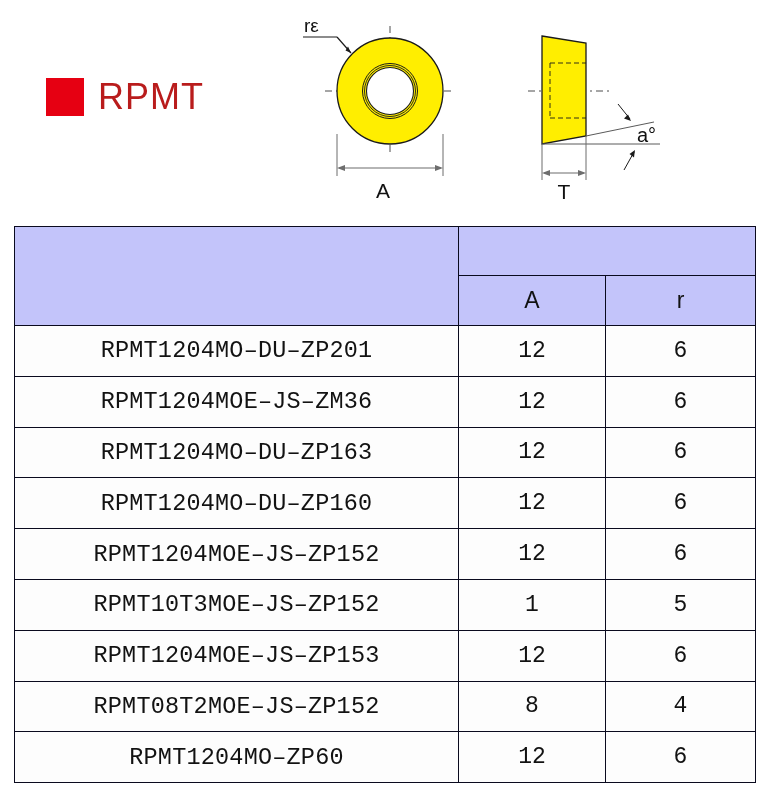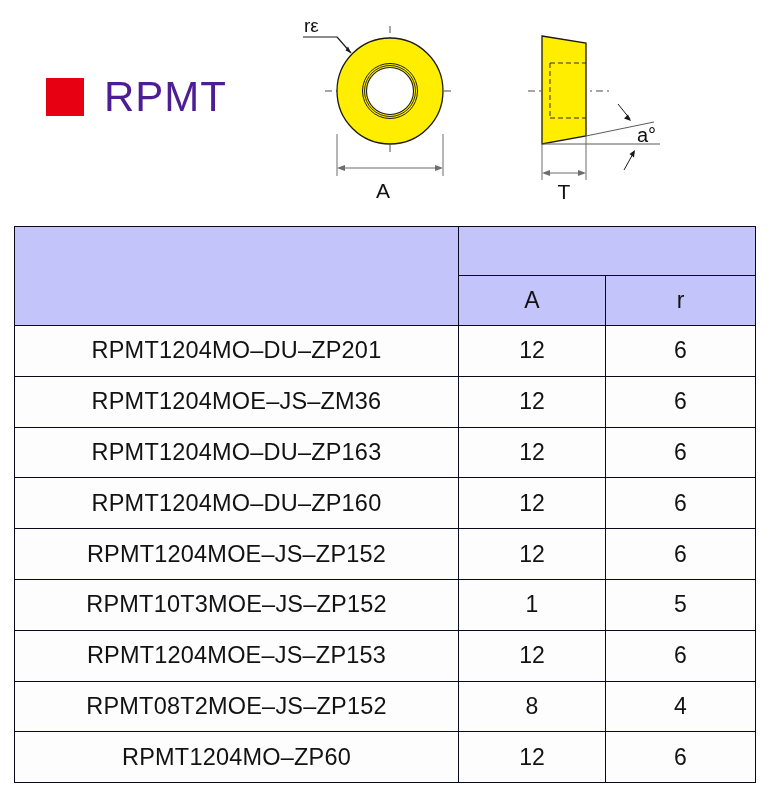--- a/index.html
+++ b/index.html
@@ -13,24 +13,24 @@
   }
 
   
   #title-block{
     position:absolute;left:0;top:0;width:770px;height:215px;
   }
   #brand-swatch{
     position:absolute;left:46px;top:78px;width:38px;height:38px;
   }
   #brand-title{
-    position:absolute;left:104px;top:68px;
-    font-size:42px;line-height:58px;
+    position:absolute;left:98px;top:68px;
+    font-size:36px;line-height:58px;
     letter-spacing:1px;
-    color:#4c1d95;
+    color:#b91c1c;
     font-weight:400;
     white-space:nowrap;
   }
 
   
   .drawing{position:absolute;}
   #front-view{left:295px;top:8px;width:180px;height:195px;}
   #side-view{left:520px;top:18px;width:180px;height:185px;}
 
   
@@ -49,20 +49,21 @@
     color:#121212;
   }
   thead td,thead th{background:#c3c4fa;}
   #hdr-blank-left{height:97px;}
   #hdr-blank-span{height:48px;}
   .sub-head{height:49px;font-size:23px;}
   tbody td{
     background:#fdfdfd;
     height:49.8px;
     font-size:23px;
+    font-family:Liberation Mono, monospace;
   }
   td.desig{font-size:23.5px;letter-spacing:0.2px;white-space:nowrap;}
 </style>
 </head>
 <body>
 
 <div id="title-block">
 
   <div id="brand-swatch" style="background:#e60012;"></div>
 

